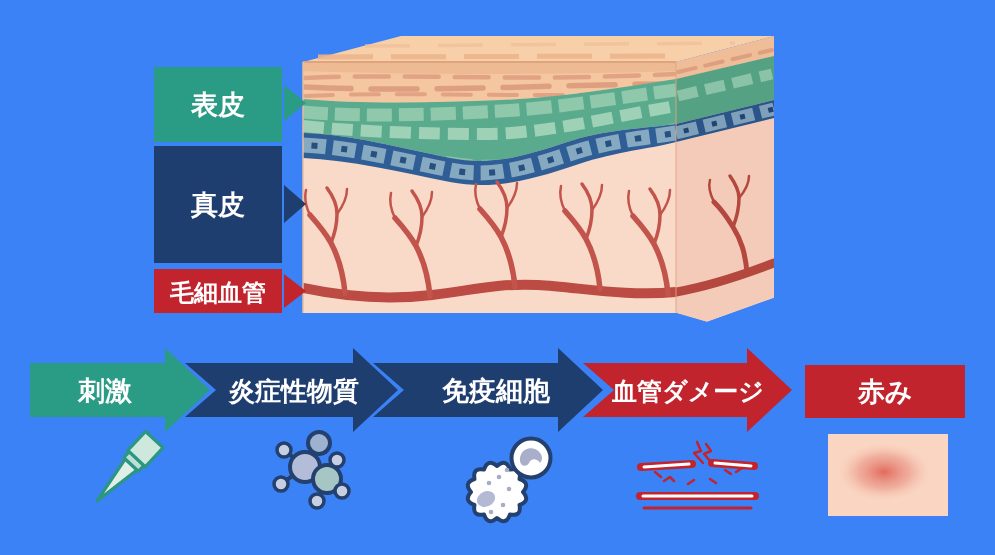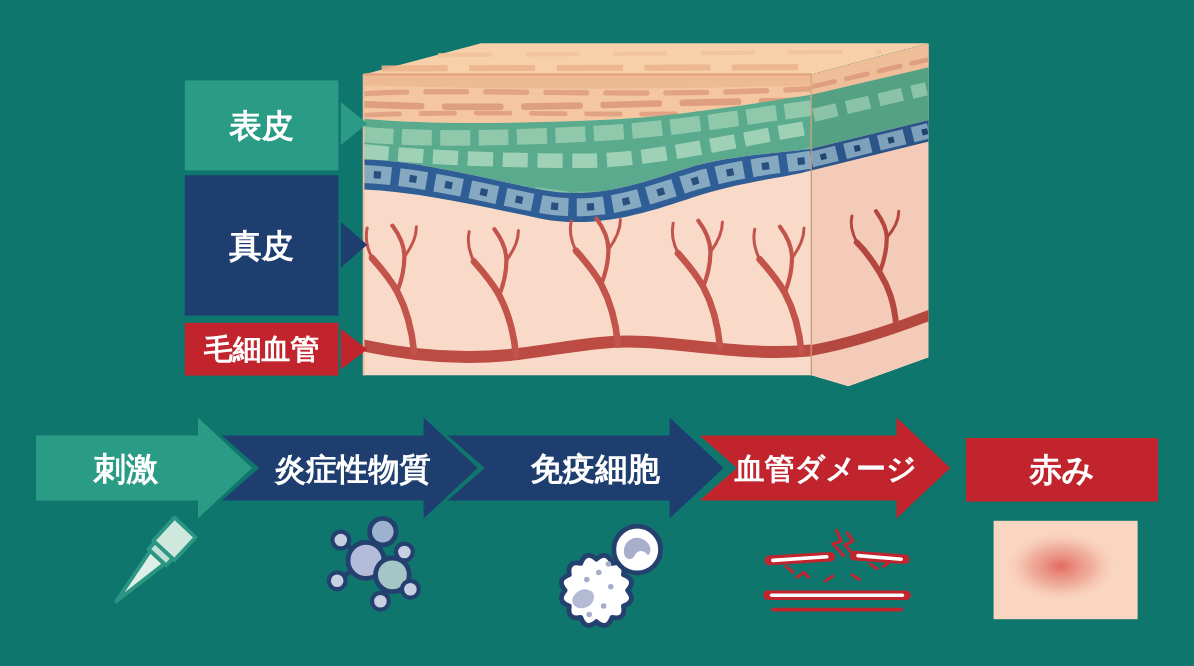--- a/index.html
+++ b/index.html
@@ -1,16 +1,16 @@
 <!DOCTYPE html>
 <html><head>
 <meta charset="utf-8">
 <style>
   html,body{margin:0;padding:0;background:#ffffff;}
-  .stage{position:relative;width:995px;height:555px;background:#0f766e;overflow:hidden;
+  .stage{position:relative;width:995px;height:555px;background:#3b82f6;overflow:hidden;
          font-family:"Liberation Sans","DejaVu Sans",sans-serif;}
   svg{display:block;}
   text{font-family:"Liberation Sans","DejaVu Sans",sans-serif;font-weight:bold;fill:#ffffff;}
   .layer-label-text{font-size:27px;}
   .layer-label-text.small{font-size:24px;}
   .flow-text{font-size:27px;}
   .flow-text.t26{font-size:26px;}
   .flow-text.t25{font-size:25px;}
 </style>
 </head>

